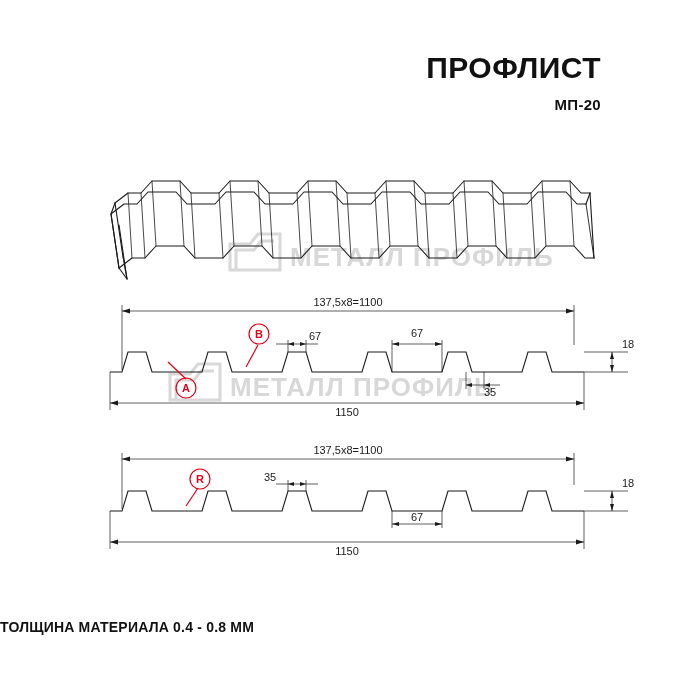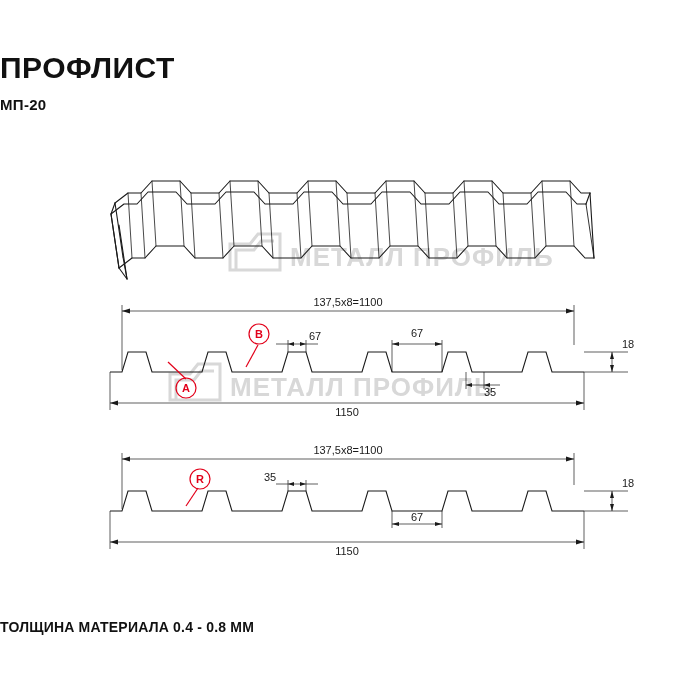--- a/index.html
+++ b/index.html
@@ -17,21 +17,21 @@
   }
   .page {
     position: absolute;
     inset: 0;
   }
   .title-block {
     position: absolute;
     top: 52px;
     left: 0;
     width: 601px;
-    text-align: left;
+    text-align: right;
   }
   .title {
     font-size: 30px;
     font-weight: bold;
     letter-spacing: 0.5px;
     color: #111111;
     line-height: 1.05;
   }
   .subtitle {
     margin-top: 12px;

